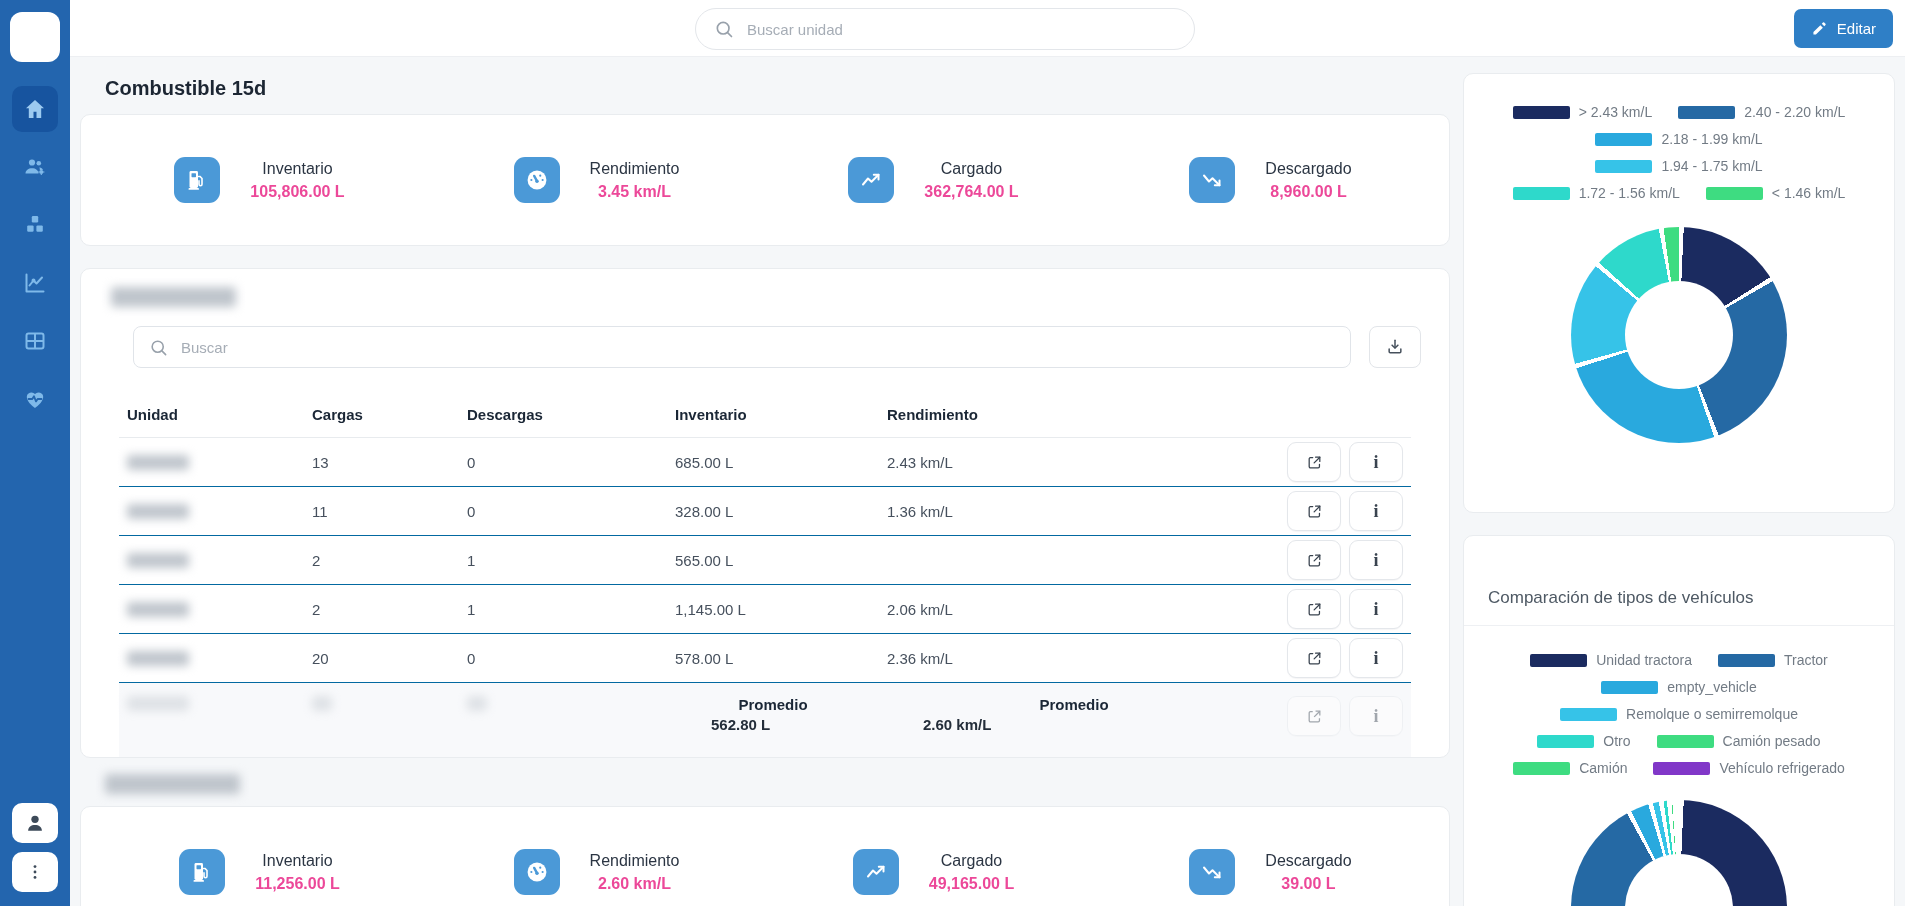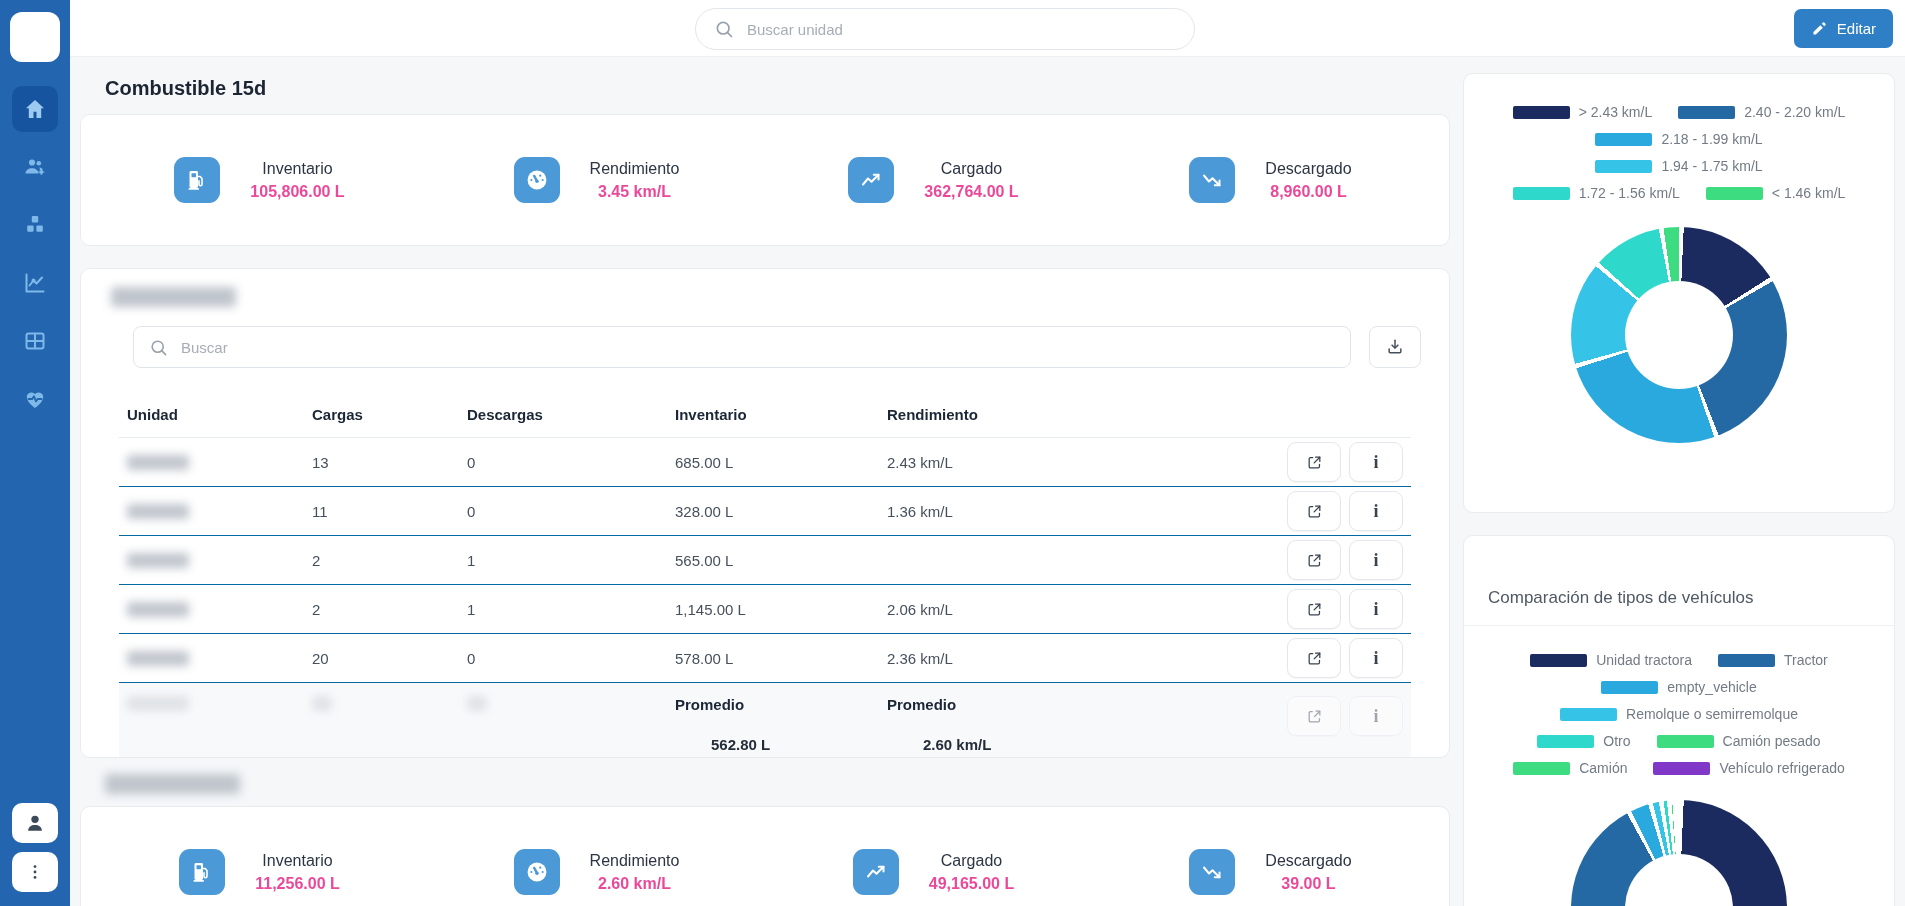--- a/index.html
+++ b/index.html
@@ -52,21 +52,21 @@
 
   .table-wrap { margin:26px 10px 0; }
   table { width:100%; border-collapse:collapse; }
   th { text-align:left; font-size:15px; font-weight:700; color:#1b2736; padding:12px 8px 14px; border-bottom:1px solid #e8ebee; }
   td { font-size:15px; color:#46505d; padding:0 8px; height:49px; border-bottom:1px solid #0369a1; }
   .unit-blur { width:62px; height:15px; }
   .action-cell { display:flex; gap:8px; justify-content:flex-end; align-items:center; }
   .row-btn { width:54px; height:40px; border:1px solid #e4e7eb; border-radius:9px; background:#fff; display:flex; align-items:center; justify-content:center; color:#39434f; box-shadow:0 1px 1px rgba(20,30,40,.04); cursor:pointer; }
   .info-glyph { font-family:"Liberation Serif", serif; font-size:18px; font-weight:700; line-height:1; }
   tr.summary td { background:#f8f9fb; border-bottom:none; height:88px; vertical-align:top; padding-top:13px; }
-  .sum-label { font-weight:700; color:#1b2736; margin-bottom:23px; }
+  .sum-label { font-weight:700; color:#1b2736; margin-bottom:3px;text-align:center; }
   .sum-value { font-weight:700; color:#242e3a;margin-left:36px; }
   .ghost { opacity:.45; }
 
   .sec2-title { width:135px; height:20px; margin:16px 0 12px 25px; }
 
   
   .panel1 { margin-top:0; height:440px; overflow:hidden; }
   .panel2 { margin-top:22px; height:520px; overflow:hidden; }
   .panel-head { display:flex; align-items:center; gap:14px; padding:19px 24px 17px; border-bottom:1px solid #eef0f3; }
   .head-blur { width:48px; height:18px; }

